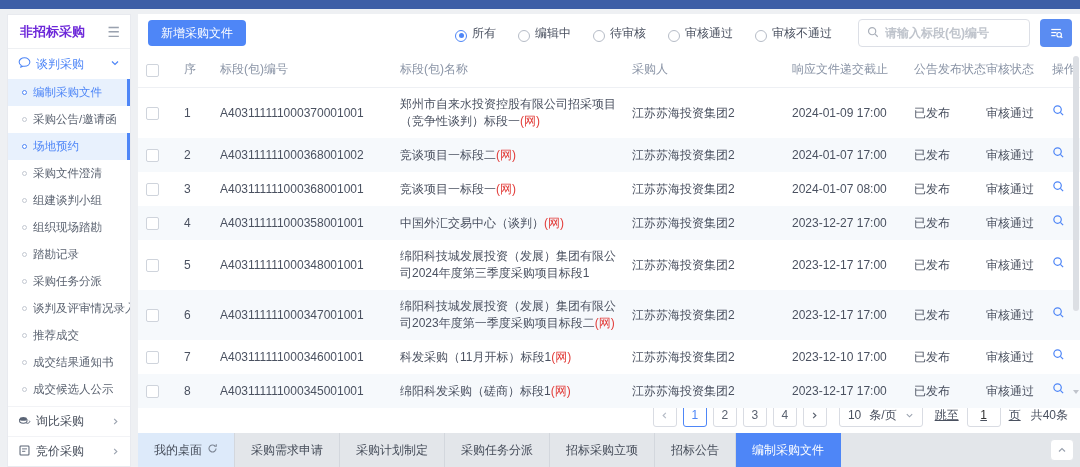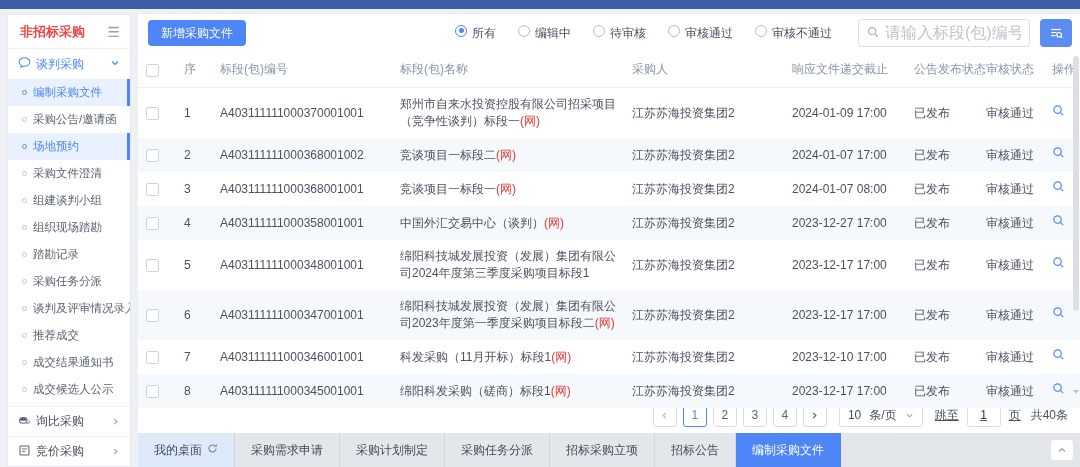--- a/index.html
+++ b/index.html
@@ -6,47 +6,47 @@
   html,body { width:1080px; height:467px; overflow:hidden; }
   body { font-family:"Liberation Sans","DejaVu Sans",sans-serif; background:#eef0f3; font-size:12px; color:#333; }
 
   .topbar { height:9px; background:#3d5ea6; }
 
   .app { display:flex; height:458px; padding:5px 0 0 7px; gap:7px; }
 
   
   .sidebar { width:124px; background:#fff; border:1px solid #e8eaef; display:flex; flex-direction:column; overflow:hidden; }
   .sb-header { display:flex; align-items:center; justify-content:space-between; padding:0 10px 0 12px; height:34px; border-bottom:1px solid #eef0f3; }
-  .sb-title { font-size:13px; font-weight:bold; color:#ef4444; }
+  .sb-title { font-size:13px; font-weight:bold; color:#6d28d9; }
   .sb-burger { color:#9aa2af; font-size:14px; cursor:pointer; }
   .sb-group { display:flex; align-items:center; gap:5px; padding:0 10px 0 10px; height:30px; color:#4e86f7; }
   .sb-group .g-label { flex:1; font-size:12px; }
   .sb-group.collapsed { color:#454c59; border-top:1px solid #f2f3f6; }
   .sb-sub { flex:1; }
   .sb-item { position:relative; display:flex; align-items:center; gap:6px; height:27px; padding-left:14px; color:#5a6270; cursor:pointer; }
   .sb-item .bullet { width:5px; height:5px; border-radius:50%; border:1px solid #c3c8d1; background:#fff; flex:none; }
   .sb-item.active { background:#e8f1fd; color:#4e86f7; }
   .sb-item.active .bullet { border-color:#4e86f7; }
   .sb-item.active::after { content:""; position:absolute; right:0; top:0; bottom:0; width:3px; background:#4e86f7; }
   .sb-item .sub-label { white-space:nowrap; font-size:11.5px; }
   .chev { flex:none; }
 
   
   .main { flex:1; display:flex; flex-direction:column; min-width:0; }
   .content-card { background:#fff; flex:1; display:flex; flex-direction:column; min-height:0; position:relative; }
 
   .toolbar { display:flex; align-items:center; height:38px; padding:0 8px 0 10px; gap:10px; }
   .btn-primary { background:#4e86f7; color:#fff; border:none; border-radius:4px; height:26px; padding:0 13px; font-size:12px; cursor:pointer; }
   .filters { display:flex; align-items:center; gap:22px; margin-left:auto; }
-  .radio { display:flex; align-items:flex-start; gap:5px; color:#4a5160; cursor:pointer; }
+  .radio { display:flex; align-items:flex-end; gap:5px; color:#4a5160; cursor:pointer; }
   .radio .dot { width:12px; height:12px; border-radius:50%; border:1px solid #b6bcc7; background:#fff; position:relative; flex:none; }
   .radio.selected .dot { border-color:#4e86f7; }
   .radio.selected .dot::after { content:""; position:absolute; left:2.5px; top:2.5px; width:5px; height:5px; border-radius:50%; background:#4e86f7; }
   .search-box { display:flex; align-items:center; gap:6px; border:1px solid #dcdfe6; border-radius:4px; height:28px; padding:0 8px; width:172px; background:#fff; margin-left:16px; }
-  .search-box input { border:none; outline:none; width:100%; font-size:16px; color:#333; font-family:inherit; }
+  .search-box input { border:none; outline:none; width:100%; font-size:12px; color:#333; font-family:inherit;font-weight:bold; }
   .search-box input::placeholder { color:#bfc4cc; }
   .btn-icon { width:32px; height:28px; background:#5a8cf2; border:none; border-radius:4px; display:flex; align-items:center; justify-content:center; cursor:pointer; }
 
   
   .table-wrap { flex:1; min-height:0; position:relative; }
   table { width:100%; border-collapse:collapse; table-layout:fixed; }
   col.c-cb { width:38px; } col.c-no { width:36px; } col.c-code { width:180px; }
   col.c-name { width:232px; } col.c-buyer { width:160px; } col.c-deadline { width:122px; }
   col.c-publish { width:72px; } col.c-audit { width:66px; } col.c-op { width:40px; }
   thead th { font-weight:normal; color:#8a94a6; text-align:left; padding:9px 8px; border-bottom:1px solid #eef0f4; font-size:12px; white-space:nowrap; }

